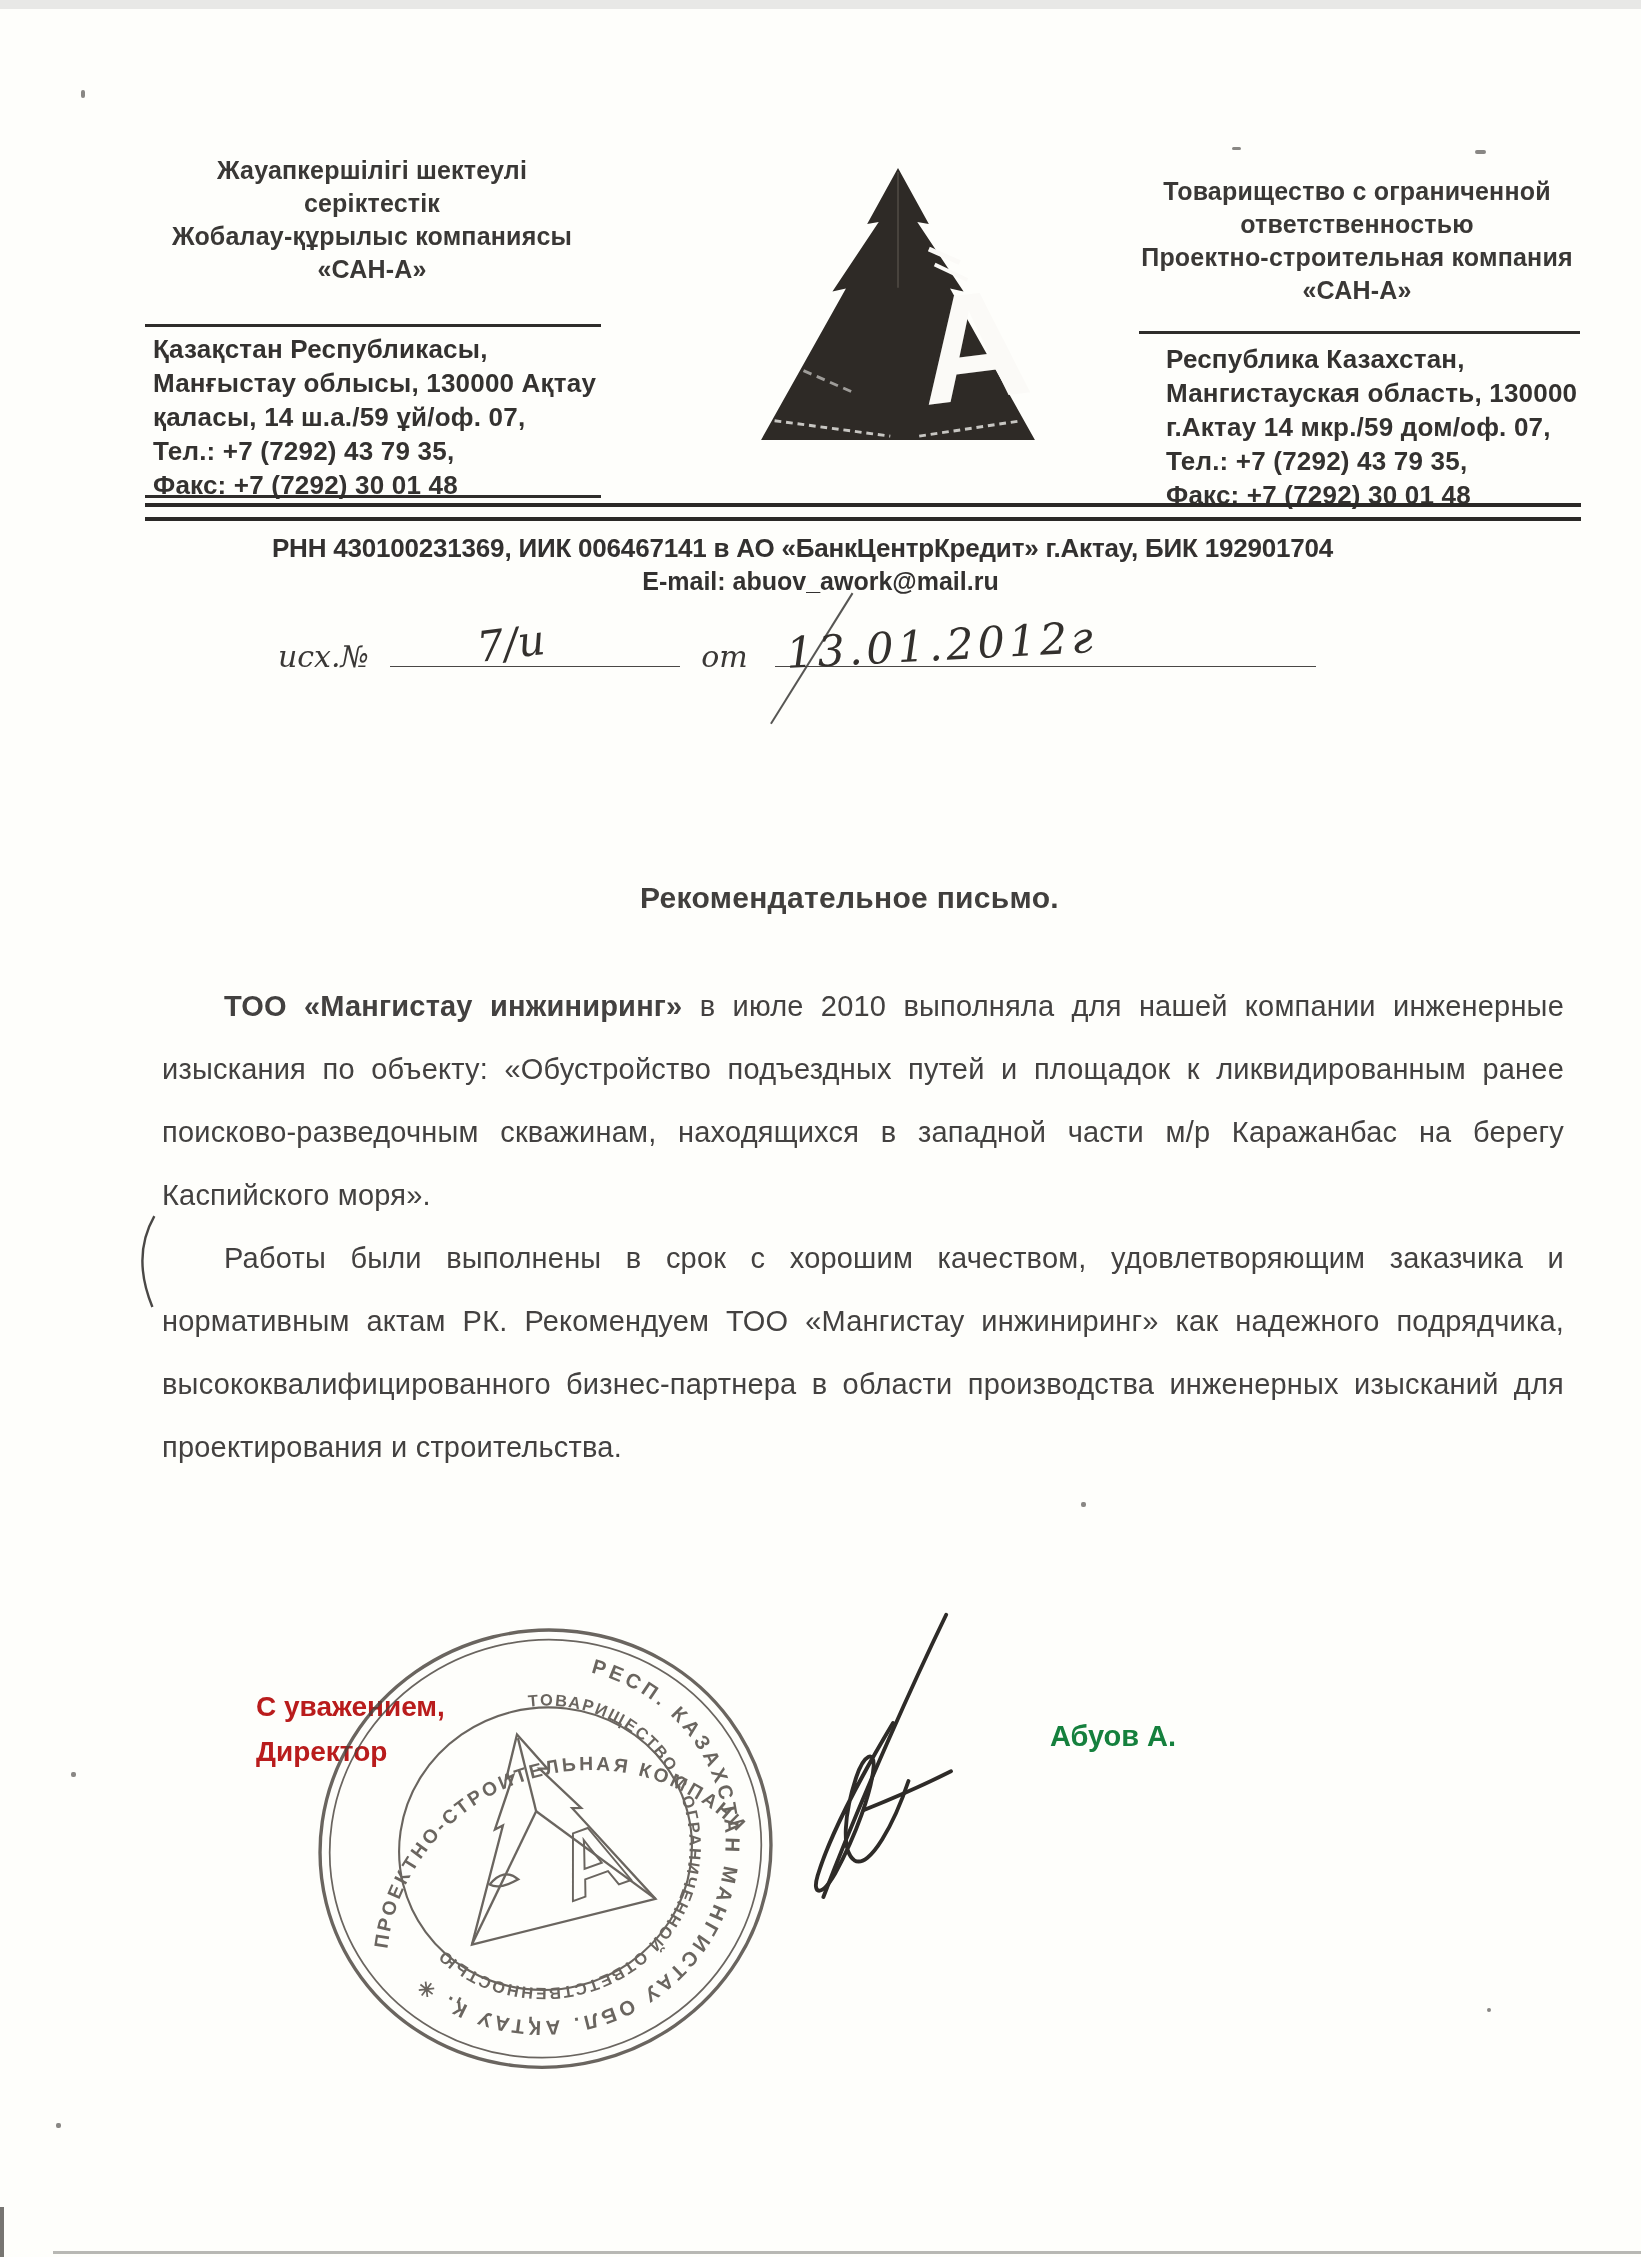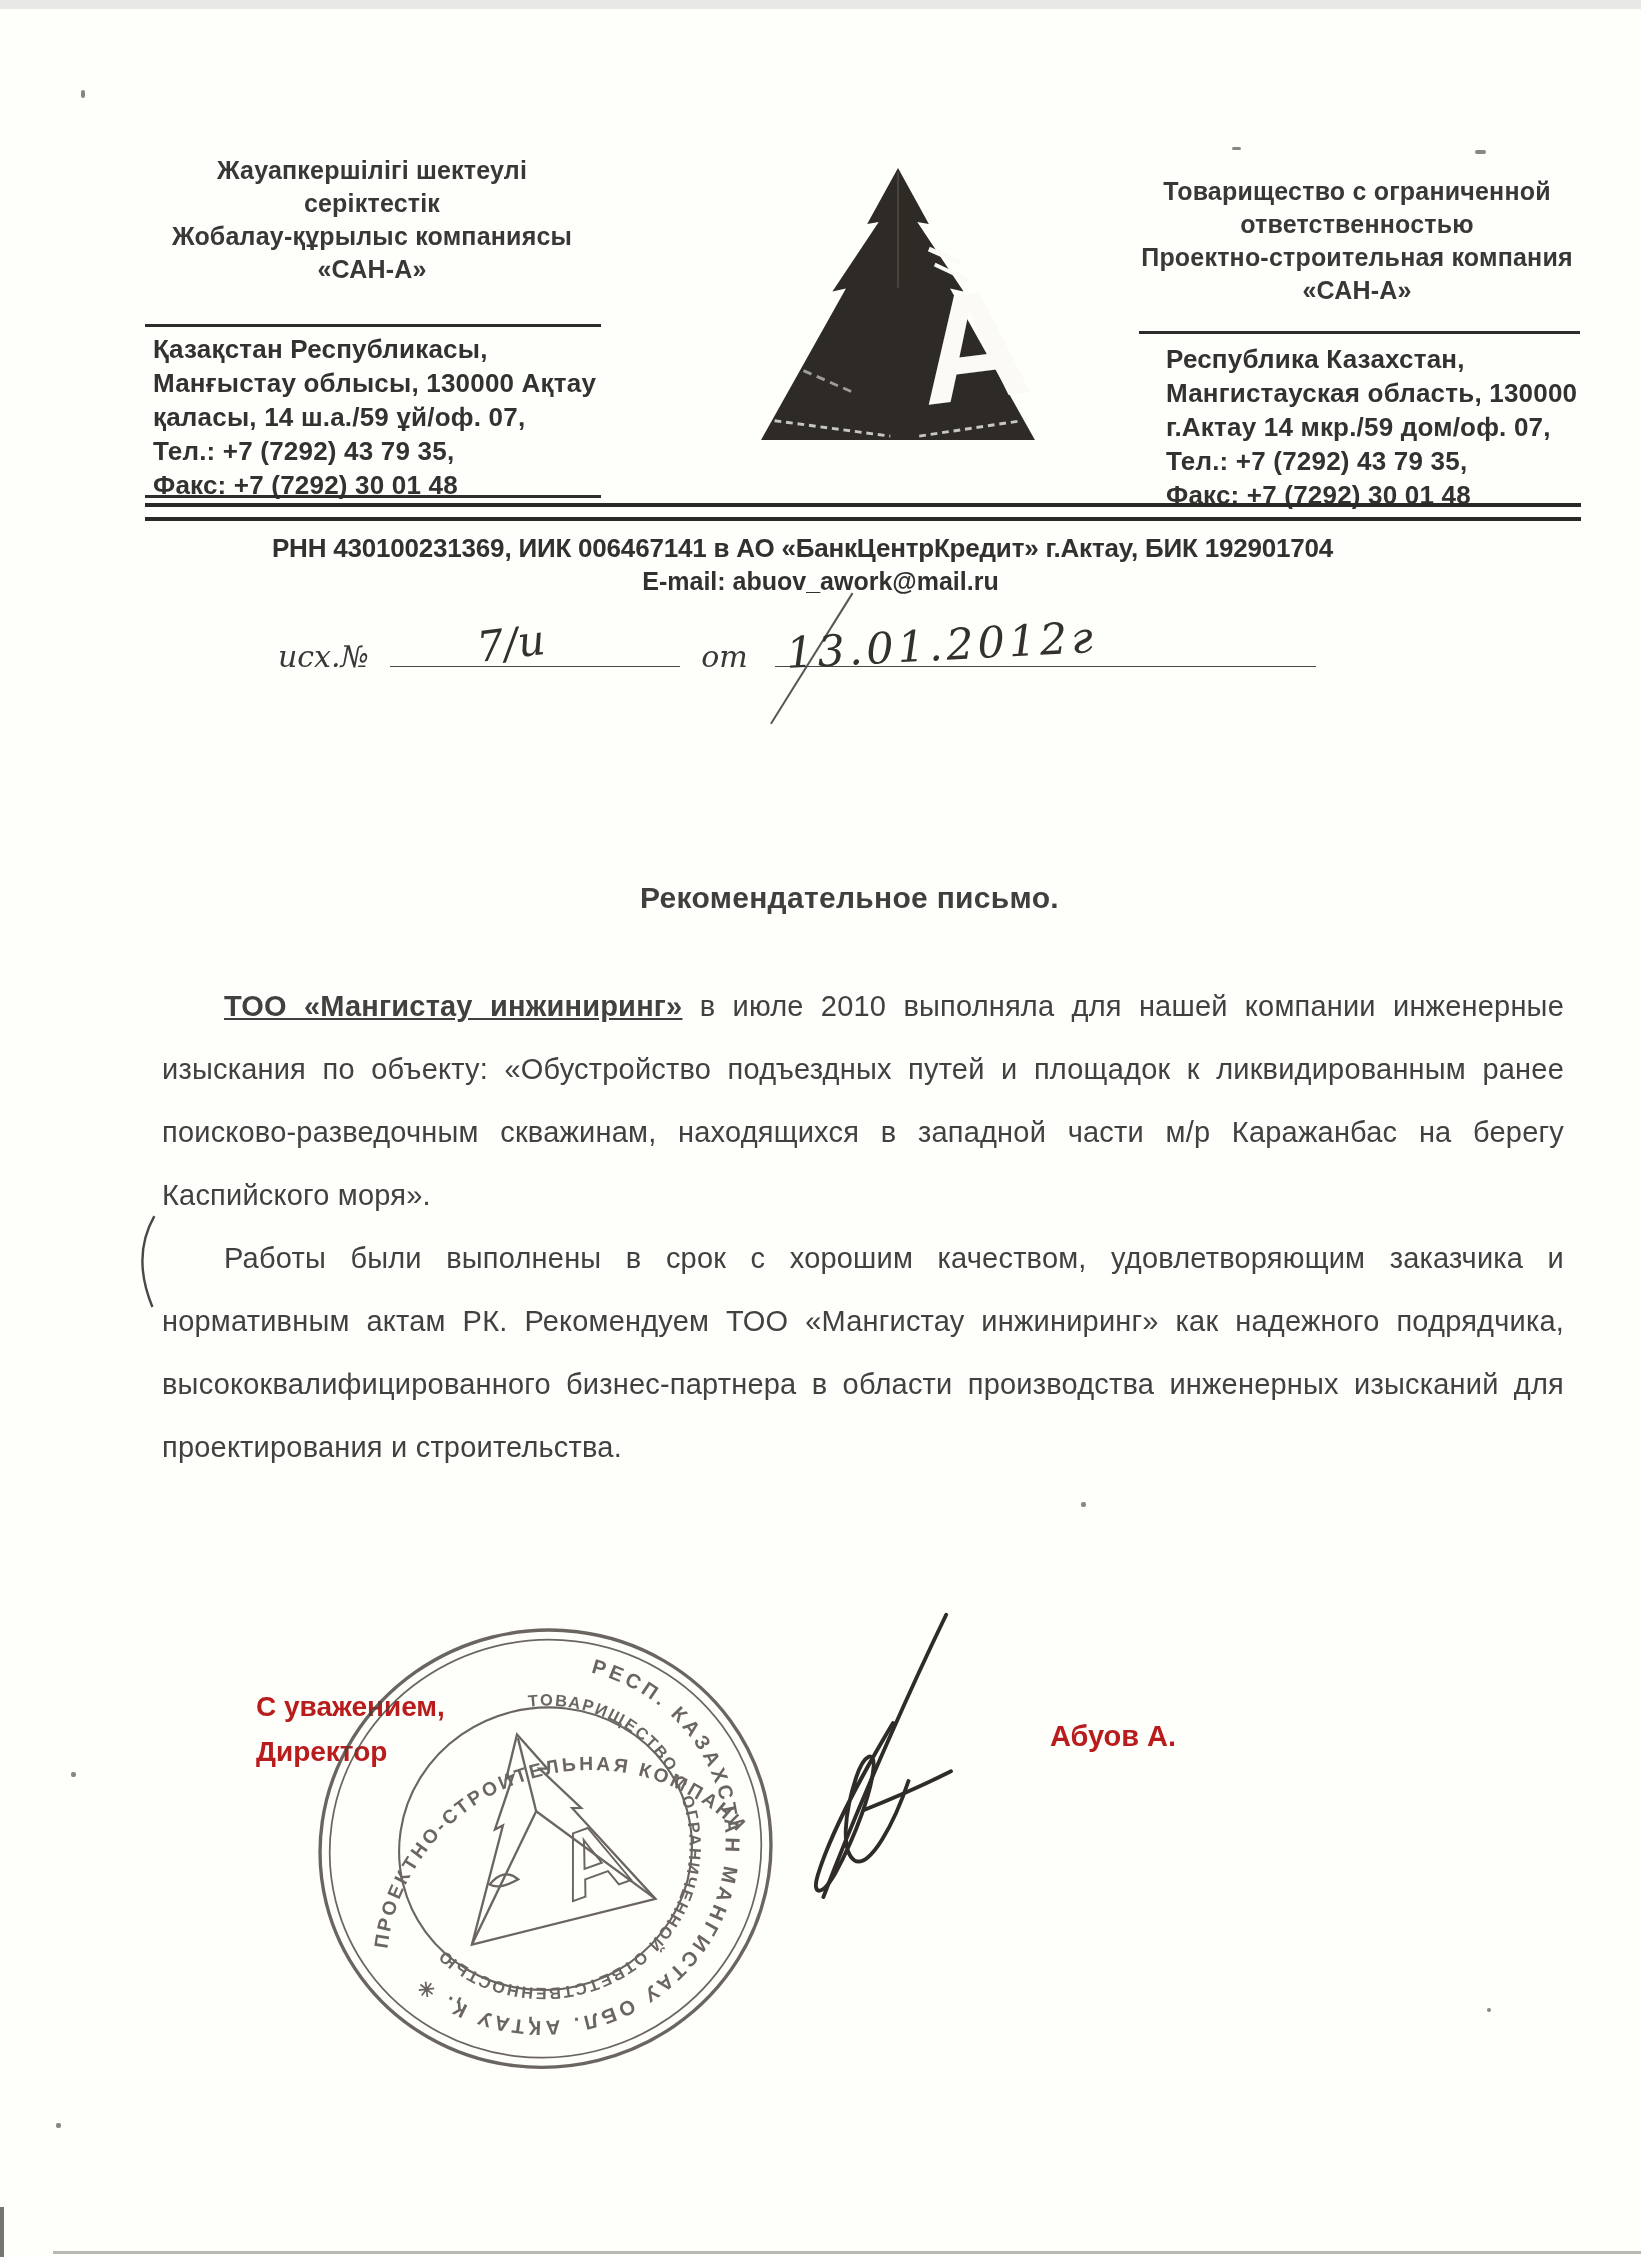--- a/index.html
+++ b/index.html
@@ -27,24 +27,24 @@
   .uline-no{width:290px;height:39px;margin:0 11.6px;}
   .uline-date{width:541px;height:39px;margin-left:17.4px;}
   .hand{position:absolute;font-family:"DejaVu Serif",serif;font-style:italic;color:#33302d;white-space:nowrap;}
   .hand-no{left:87px;bottom:-1.9px;font-size:42px;transform:rotate(-7deg);}
   .hand-date{left:11.6px;bottom:-3.9px;font-size:43px;transform:rotate(-3deg);letter-spacing:3.9px;}
   .ref-slash{position:absolute;left:420px;top:-43px;width:9.7px;height:154px;border-left:2.9px solid #3a3836;transform:rotate(32deg);opacity:.85;}
   
   .title{position:absolute;left:0;top:872px;width:1699px;text-align:center;font-size:30px;font-weight:bold;color:#413f3d;letter-spacing:0.3px;}
   .body-text{position:absolute;left:162px;top:966px;width:1402px;font-size:29px;line-height:63px;text-align:justify;color:#434140;letter-spacing:0.2px;}
   .body-text p{margin:0;text-indent:62px;}
-  .b{font-weight:bold;text-decoration:underline;}
+  .b{font-weight:bold;}
   
   .closing{position:absolute;left:256px;top:1675px;font-size:28px;font-weight:bold;color:#b91c1c;line-height:45px;}
-  .sig-name{position:absolute;left:1050px;top:1711px;font-size:29px;font-weight:bold;color:#b91c1c;}
+  .sig-name{position:absolute;left:1050px;top:1711px;font-size:29px;font-weight:bold;color:#15803d;}
   
   .speck{position:absolute;background:#6b6966;border-radius:1.9px;opacity:.8;}
   .scanline-bottom{position:absolute;left:53px;top:2242px;width:1588px;height:2.9px;background:#a0a09c;opacity:.75;}
   .edge-strip{position:absolute;left:0;top:2198px;width:3.9px;height:60px;background:#55534f;opacity:.8;}
   svg{position:absolute;overflow:visible;}
   .stamp-svg{opacity:.82;}
 </style>
 </head>
 <body>
 

